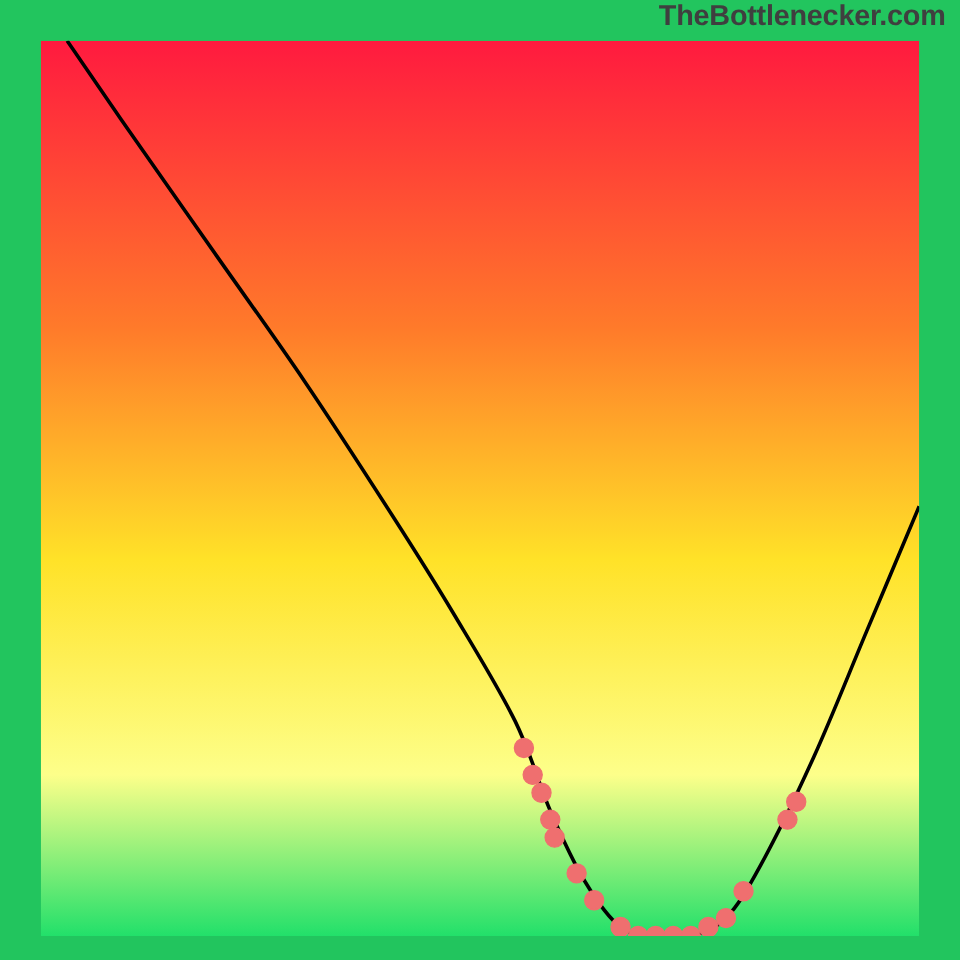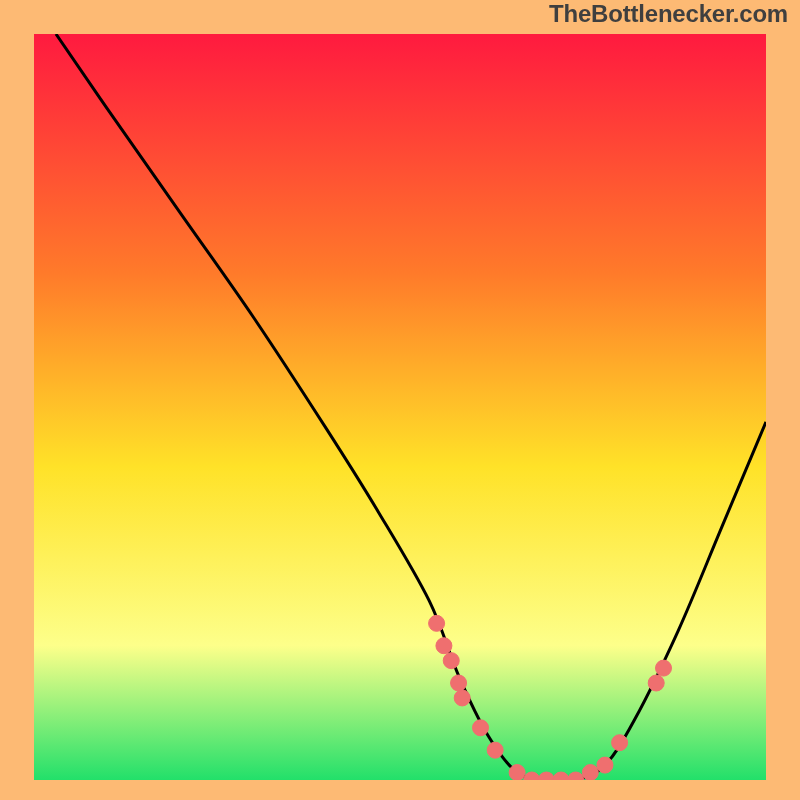--- a/index.html
+++ b/index.html
@@ -10,21 +10,21 @@
     background: #000;
     overflow: hidden;
     font-family: Arial, Helvetica, sans-serif;
   }
   .frame {
     position: absolute;
     left: 0;
     top: 0;
     width: 800px;
     height: 800px;
-    background: #fdba74;
+    background: #22c55e;
   }
   .watermark {
     position: absolute;
     top: 0;
     right: 12px;
     color: #3f3f3f;
     font-size: 24px;
     font-weight: 600;
     letter-spacing: -0.2px;
     user-select: none;

